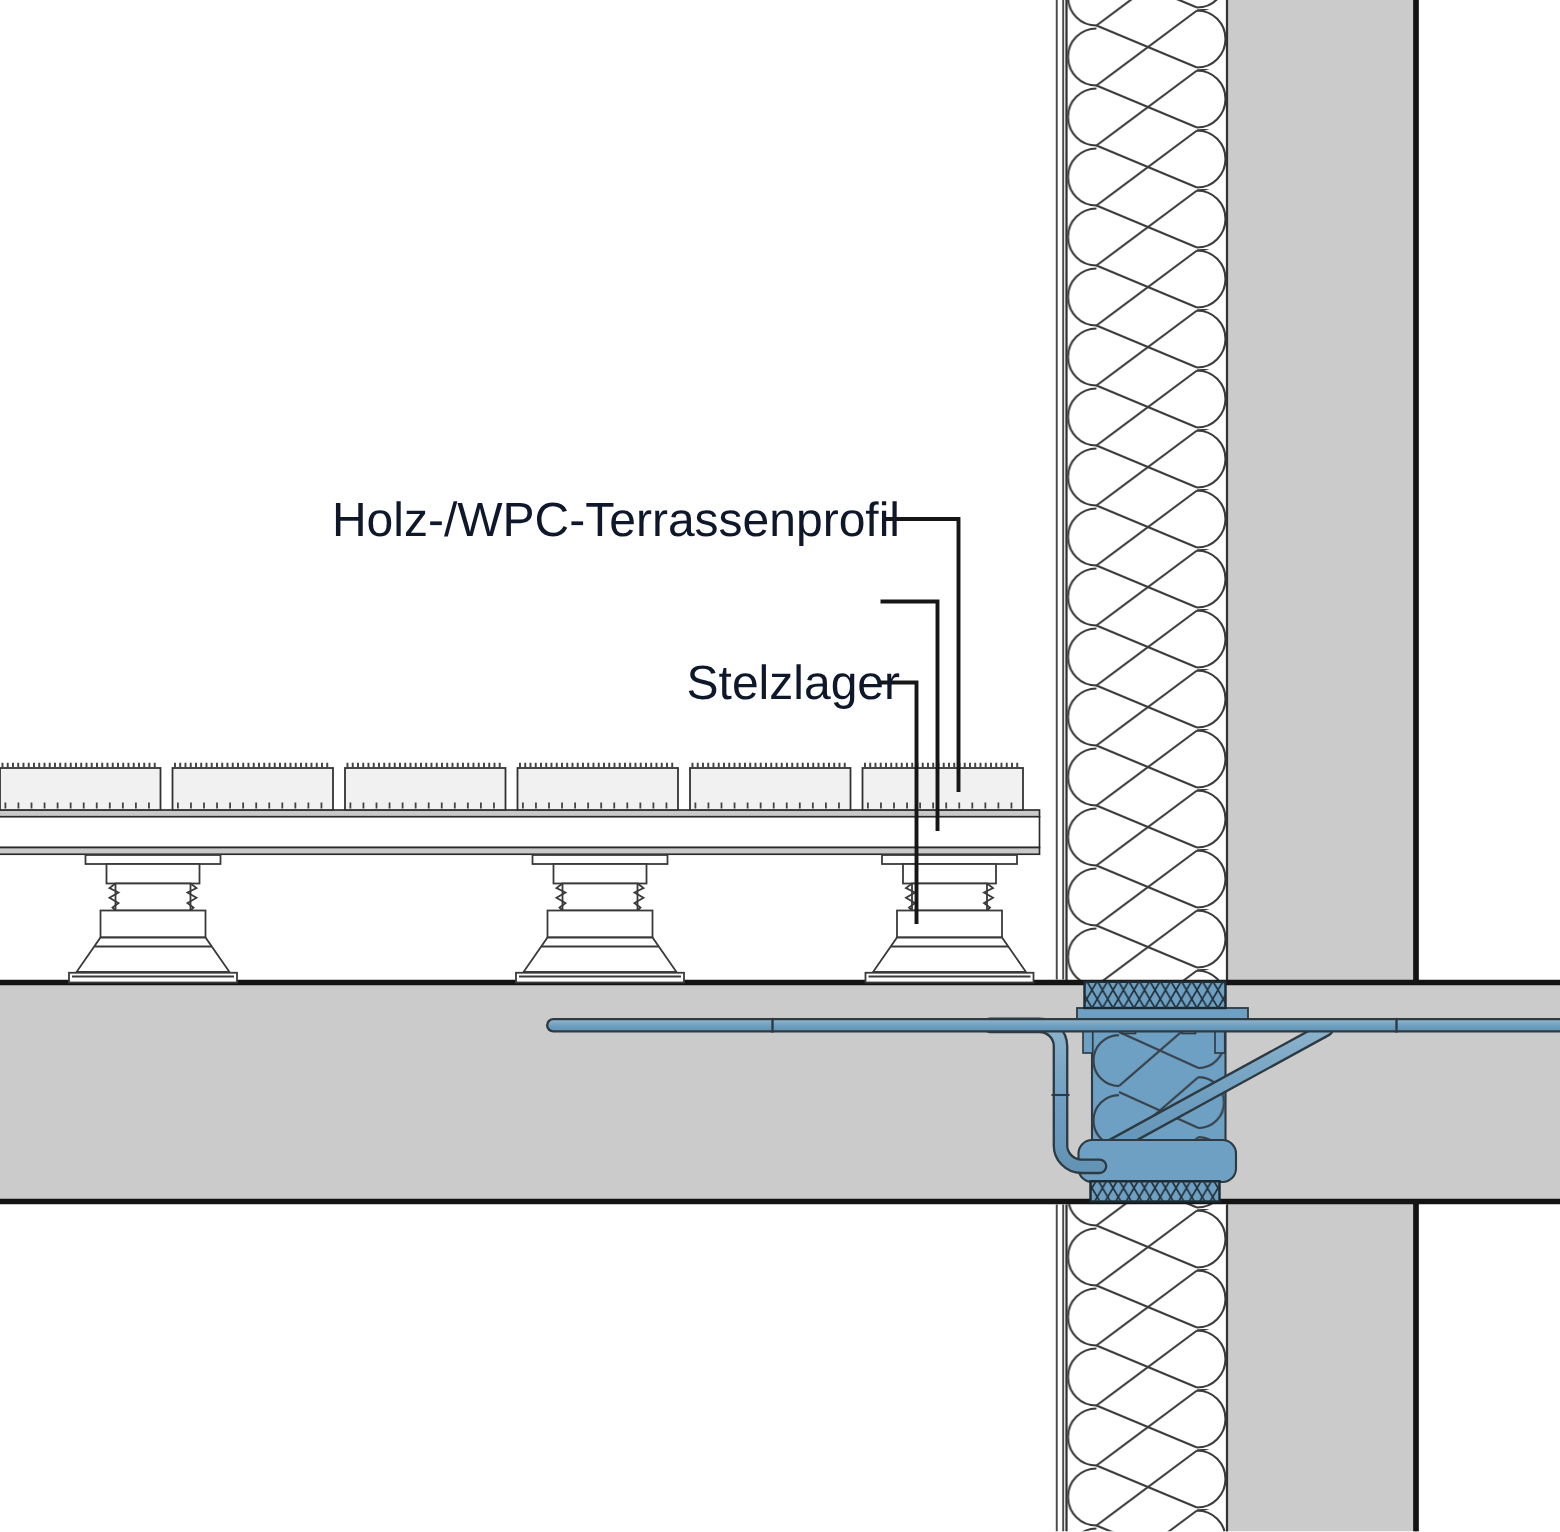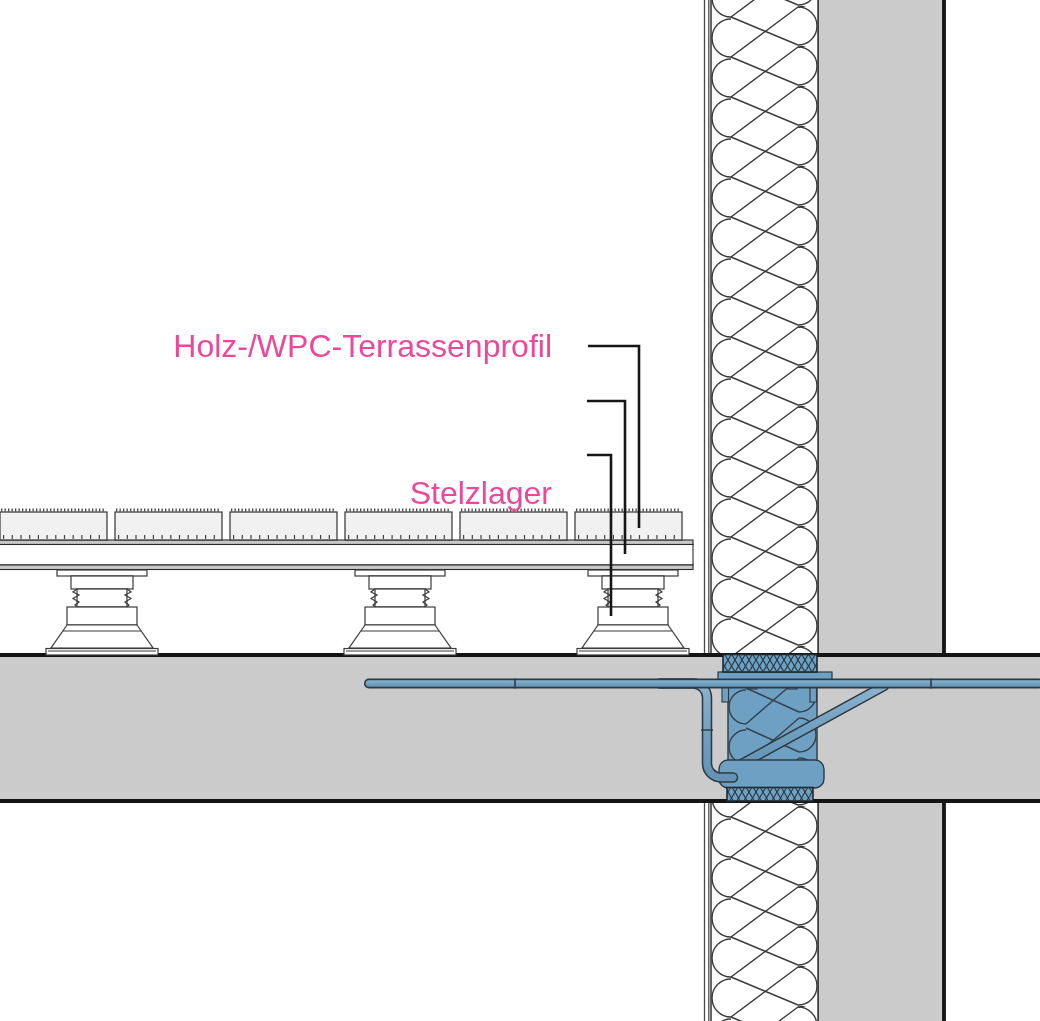--- a/index.html
+++ b/index.html
@@ -1,23 +1,23 @@
 <!DOCTYPE html>
 <html><head>
 <meta charset="utf-8">
 <style>
   html,body{margin:0;padding:0;background:#ffffff;}
   .canvas{position:relative;width:1040px;height:1021px;background:#fff;overflow:hidden;
           font-family:"Liberation Sans", sans-serif;}
   .canvas svg{position:absolute;left:0;top:0;}
-  .lbl{position:absolute;right:488px;white-space:nowrap;color:#ec4899;
+  .lbl{position:absolute;right:440px;white-space:nowrap;color:#0f172a;
        font-size:32px;line-height:38px;font-family:"Liberation Sans",sans-serif;}
   .lbl1{top:327px;}
   .lbl2{top:382px;}
-  .lbl3{top:436px;margin-top:38px;}
+  .lbl3{top:436px;}
 </style>
 </head>
 <body>
 
 <div class="canvas">
 
 <svg width="1040" height="1021" viewBox="0 0 1040 1021">
   <defs>
 
     <pattern id="insu" width="107" height="40" x="711" y="6" patternUnits="userSpaceOnUse">

